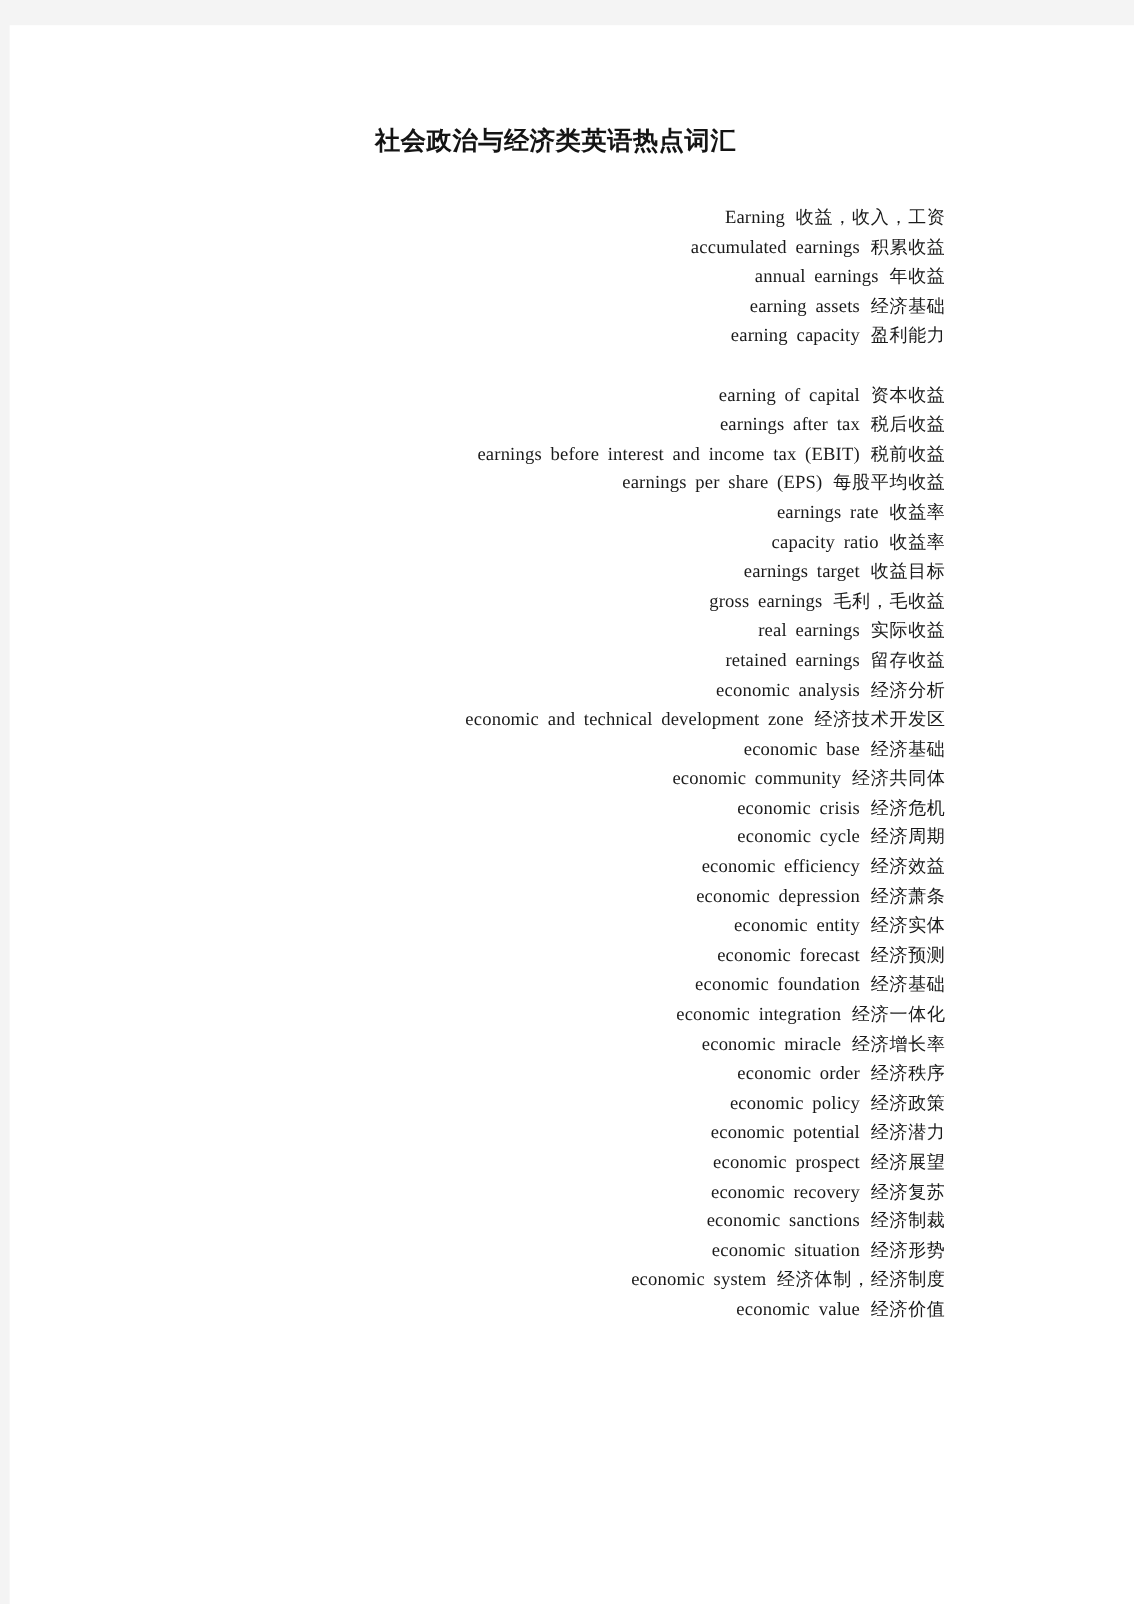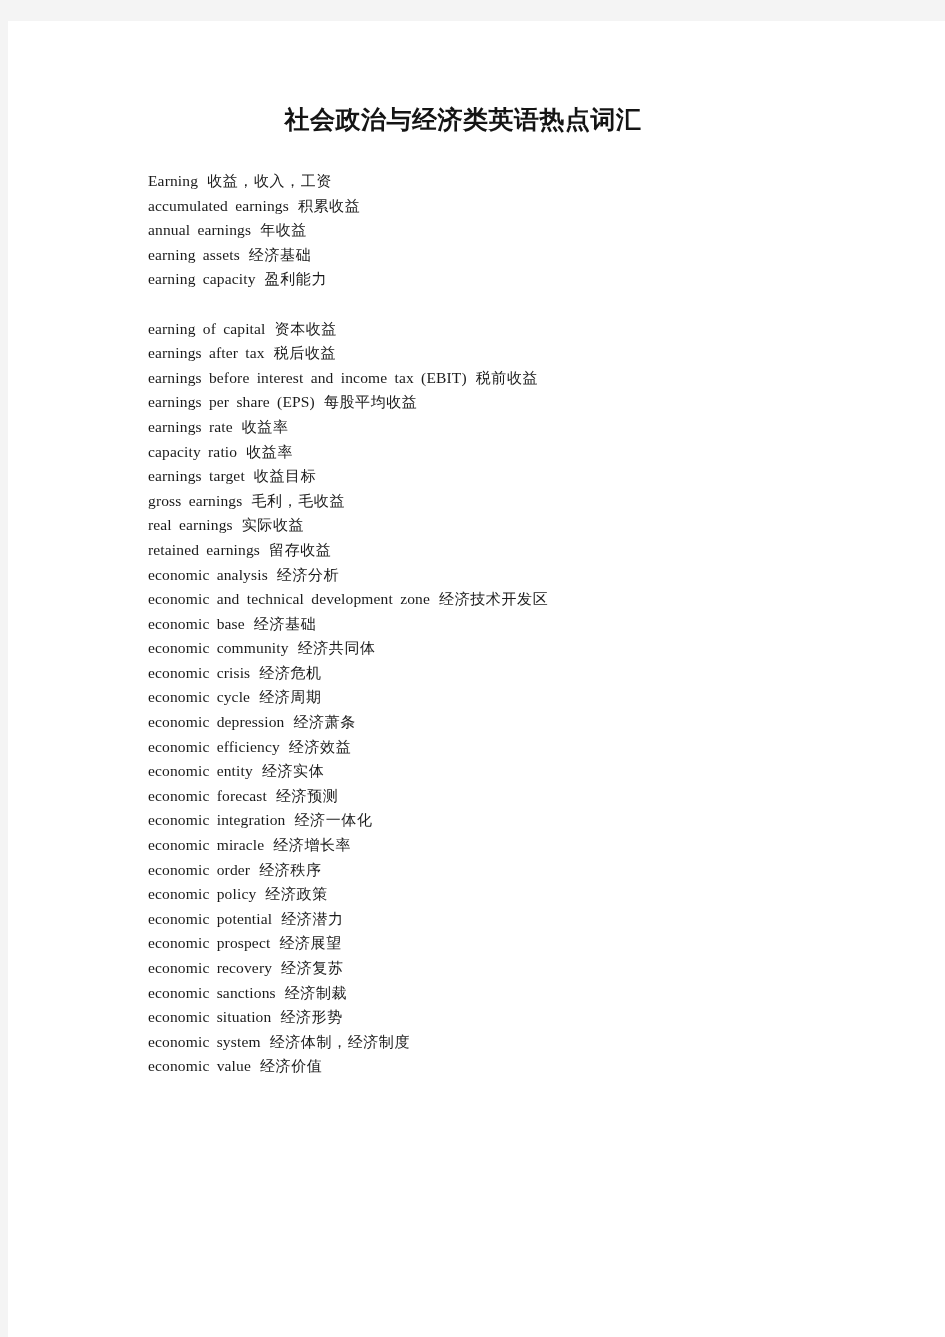--- a/index.html
+++ b/index.html
@@ -21,39 +21,40 @@
     height: 1316px;
     background: #ffffff;
     box-sizing: border-box;
   }
   #doc-title {
     position: absolute;
     left: 0;
     top: 82px;
     width: 910px;
     text-align: center;
-    font-size: 25px;
+    font-size: 21px;
     font-weight: bold;
     letter-spacing: 0.5px;
     color: #141414;
     font-family: Liberation Mono, monospace;
   }
   #entries {
     position: absolute;
     left: 140px;
     top: 148px;
     width: 640px;
   }
   .line {
     height: 24.6px;
     line-height: 24.6px;
     font-size: 15.5px;
     color: #1a1a1a;
     white-space: nowrap;
     letter-spacing: 0.15px;
+    text-align: right;
   }
   .line .en {
     word-spacing: 3.2px;
   }
   .line .gap {
     display: inline-block;
     width: 9px;
   }
   .line .zh {
     font-family: "DejaVu Sans", "Liberation Sans", sans-serif;
@@ -87,24 +88,25 @@
       <div class="line"><span class="en">earnings target</span><span class="gap"></span><span class="zh">收益目标</span></div>
       <div class="line"><span class="en">gross earnings</span><span class="gap"></span><span class="zh">毛利，毛收益</span></div>
       <div class="line"><span class="en">real earnings</span><span class="gap"></span><span class="zh">实际收益</span></div>
       <div class="line"><span class="en">retained earnings</span><span class="gap"></span><span class="zh">留存收益</span></div>
       <div class="line"><span class="en">economic analysis</span><span class="gap"></span><span class="zh">经济分析</span></div>
       <div class="line"><span class="en">economic and technical development zone</span><span class="gap"></span><span class="zh">经济技术开发区</span></div>
       <div class="line"><span class="en">economic base</span><span class="gap"></span><span class="zh">经济基础</span></div>
       <div class="line"><span class="en">economic community</span><span class="gap"></span><span class="zh">经济共同体</span></div>
       <div class="line"><span class="en">economic crisis</span><span class="gap"></span><span class="zh">经济危机</span></div>
       <div class="line"><span class="en">economic cycle</span><span class="gap"></span><span class="zh">经济周期</span></div>
+      <div class="line"><span class="en">economic efficiency</span><span class="gap"></span><span class="zh">经济效益</span></div>
       <div class="line"><span class="en">economic depression</span><span class="gap"></span><span class="zh">经济萧条</span></div>
-      <div class="line"><span class="en">economic efficiency</span><span class="gap"></span><span class="zh">经济效益</span></div>
       <div class="line"><span class="en">economic entity</span><span class="gap"></span><span class="zh">经济实体</span></div>
       <div class="line"><span class="en">economic forecast</span><span class="gap"></span><span class="zh">经济预测</span></div>
+      <div class="line"><span class="en">economic foundation</span><span class="gap"></span><span class="zh">经济基础</span></div>
       <div class="line"><span class="en">economic integration</span><span class="gap"></span><span class="zh">经济一体化</span></div>
       <div class="line"><span class="en">economic miracle</span><span class="gap"></span><span class="zh">经济增长率</span></div>
       <div class="line"><span class="en">economic order</span><span class="gap"></span><span class="zh">经济秩序</span></div>
       <div class="line"><span class="en">economic policy</span><span class="gap"></span><span class="zh">经济政策</span></div>
       <div class="line"><span class="en">economic potential</span><span class="gap"></span><span class="zh">经济潜力</span></div>
       <div class="line"><span class="en">economic prospect</span><span class="gap"></span><span class="zh">经济展望</span></div>
       <div class="line"><span class="en">economic recovery</span><span class="gap"></span><span class="zh">经济复苏</span></div>
       <div class="line"><span class="en">economic sanctions</span><span class="gap"></span><span class="zh">经济制裁</span></div>
       <div class="line"><span class="en">economic situation</span><span class="gap"></span><span class="zh">经济形势</span></div>
       <div class="line"><span class="en">economic system</span><span class="gap"></span><span class="zh">经济体制，经济制度</span></div>

